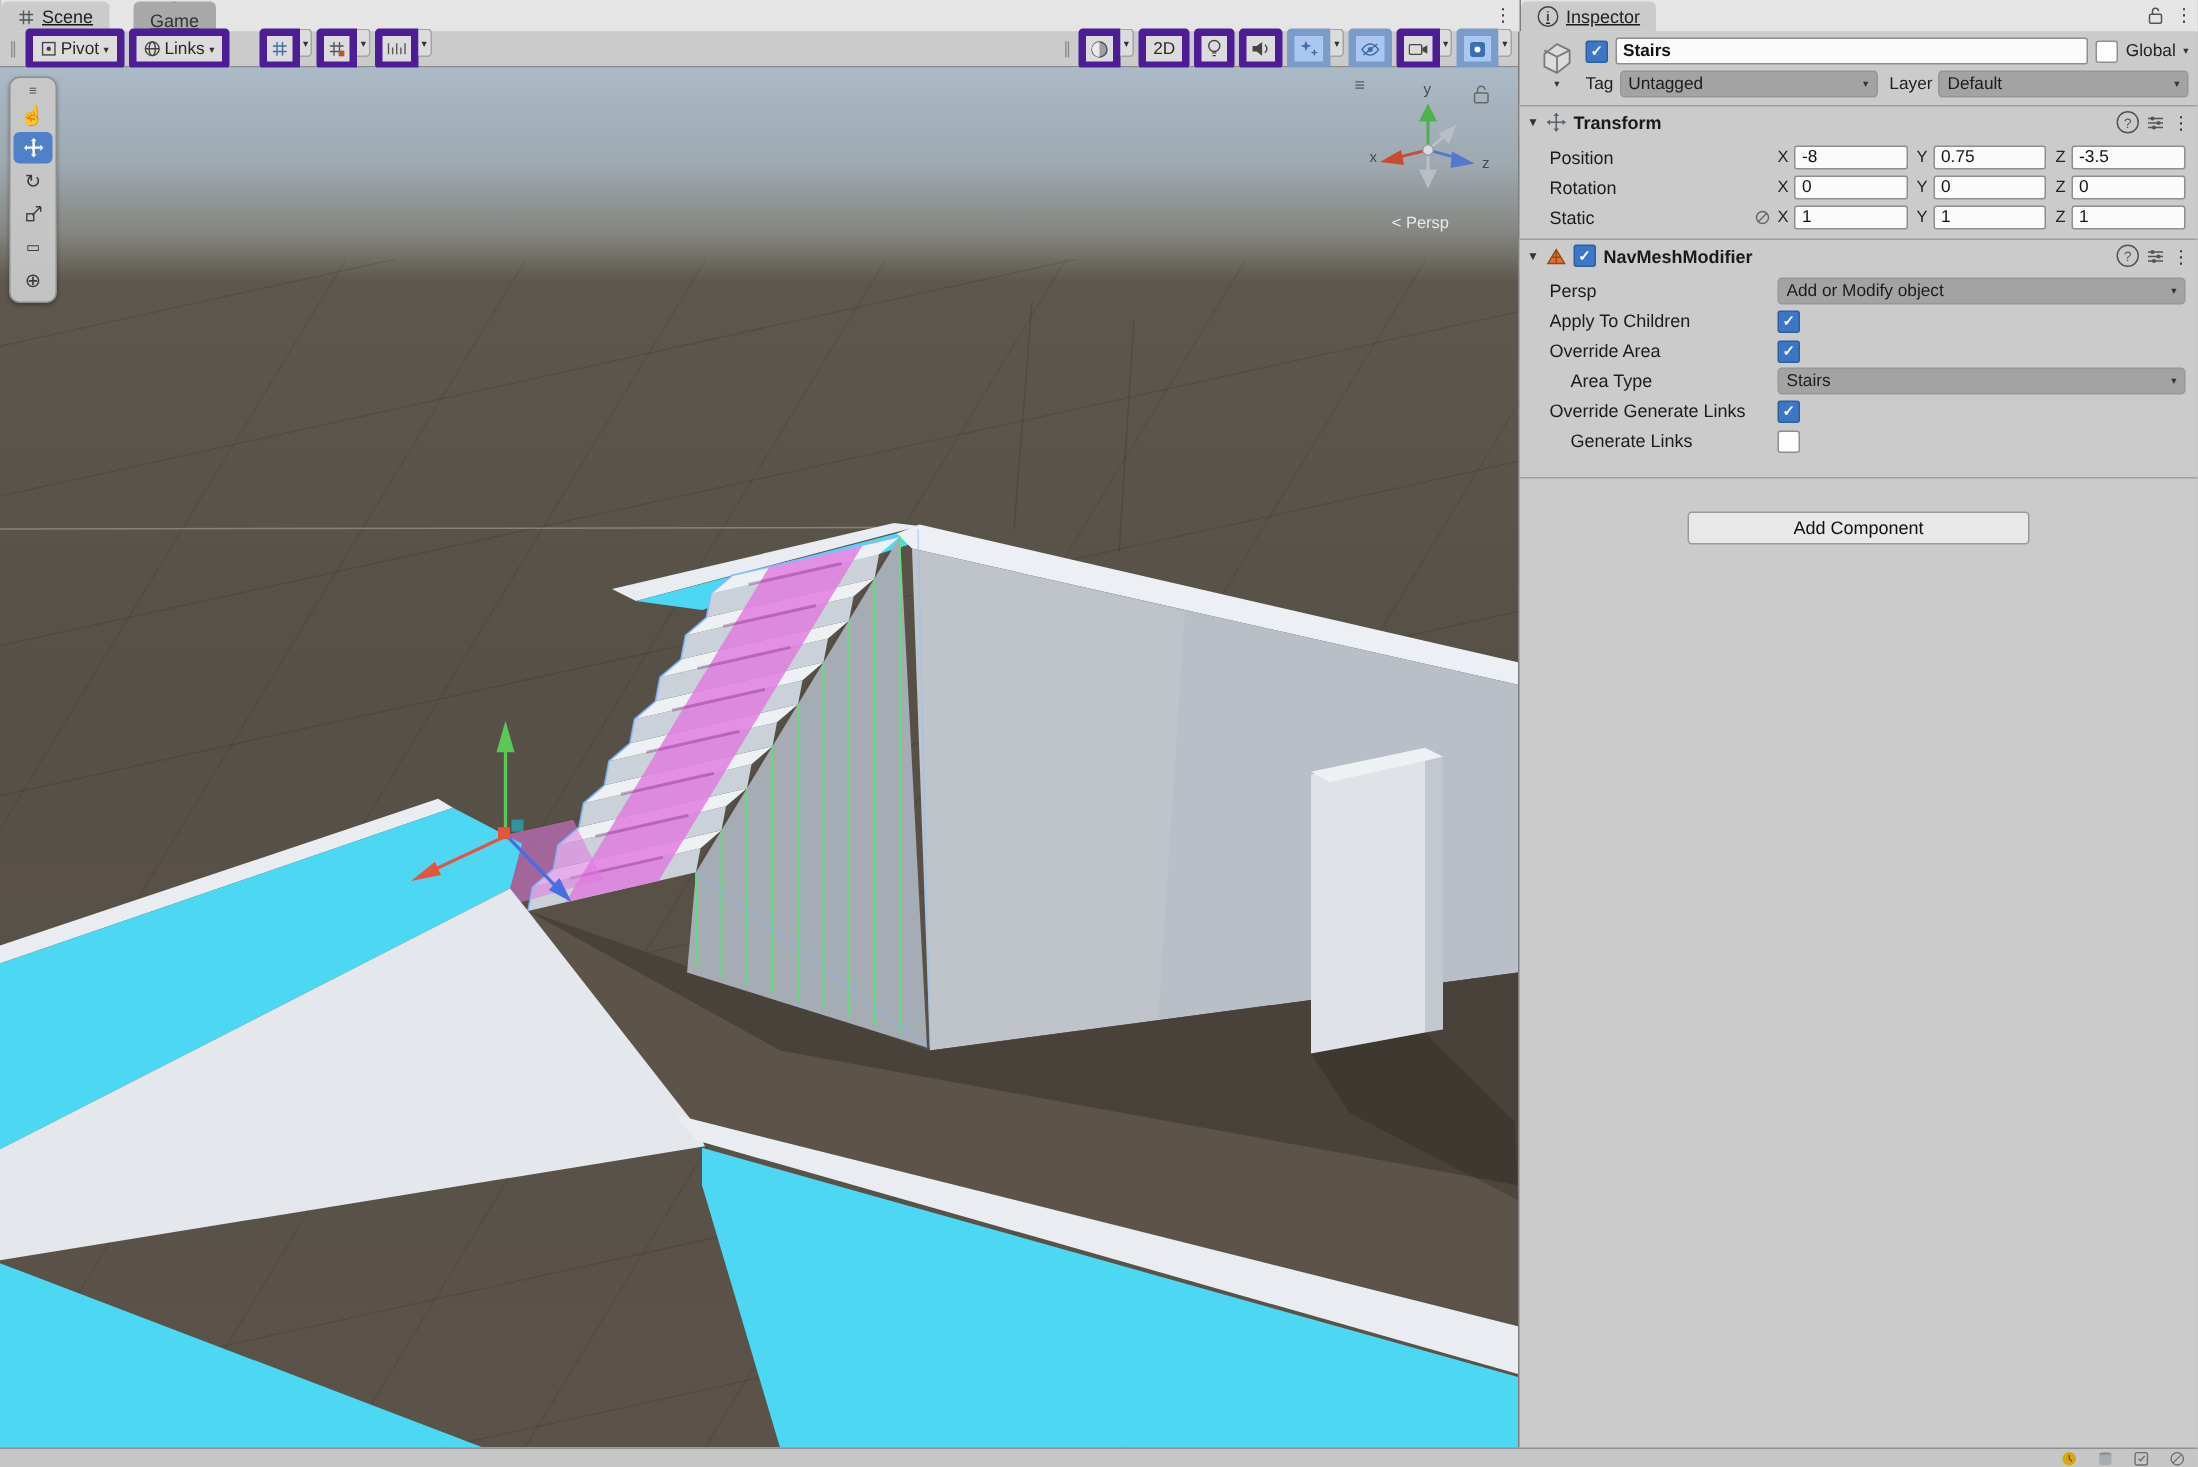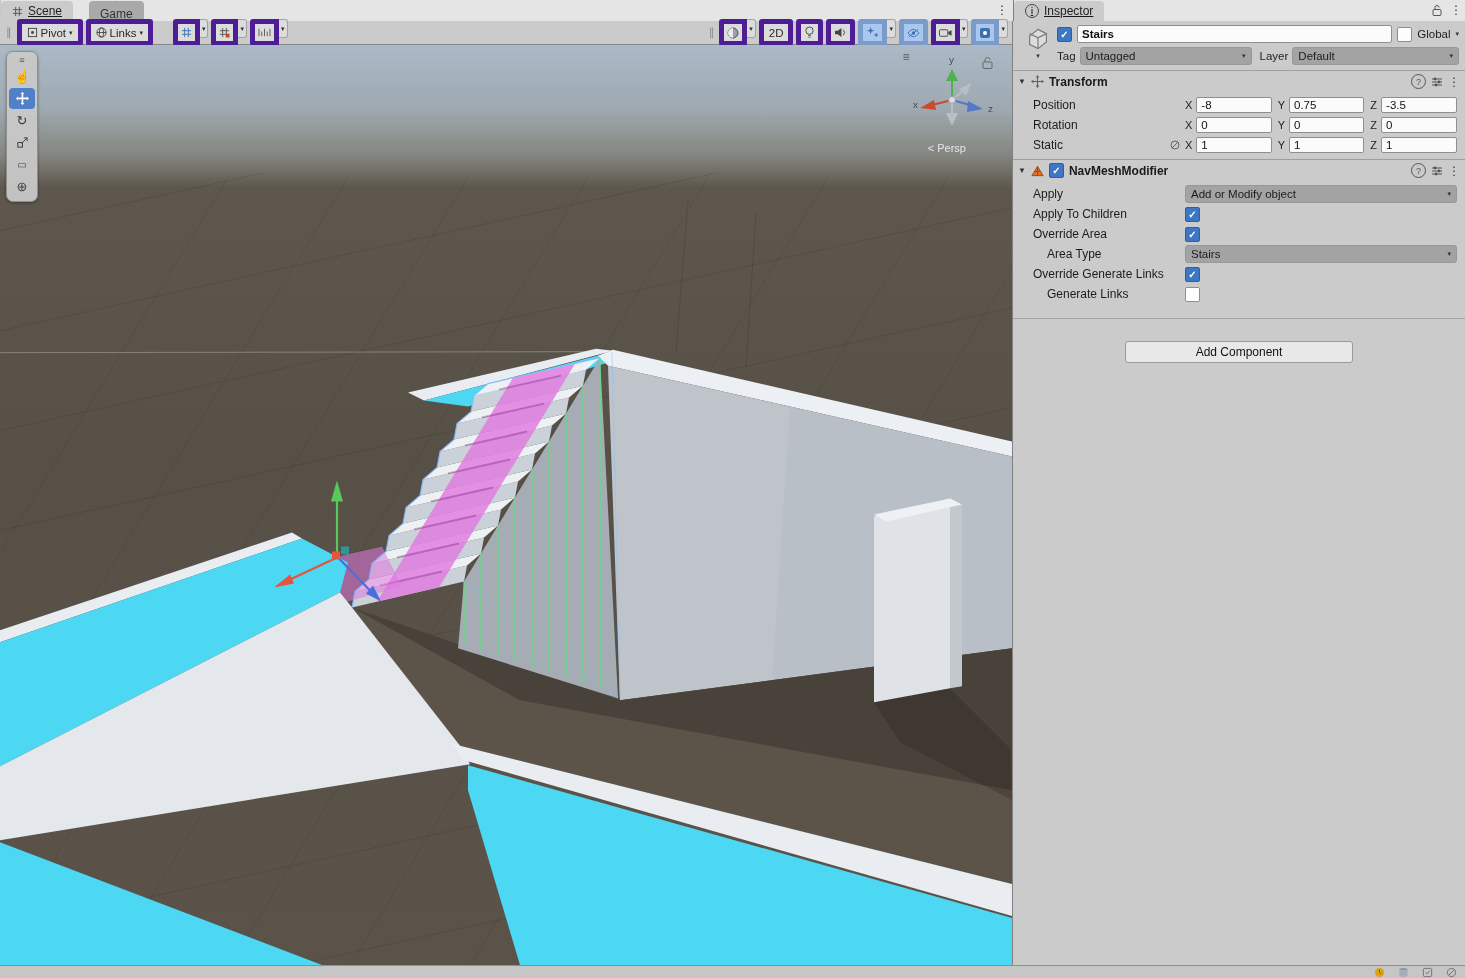--- a/index.html
+++ b/index.html
@@ -577,21 +577,21 @@
       <svg width="12" height="10" viewBox="0 0 12 10">
           <path d="M1 2h10M1 5h10M1 8h10" stroke="#555"></path>
           <circle cx="4" cy="2" r="1.4" fill="#555"></circle>
           <circle cx="8" cy="5" r="1.4" fill="#555"></circle>
           <circle cx="5" cy="8" r="1.4" fill="#555"></circle>
         </svg>
       <span class="kebab">⋮</span>
     </div>
     <div style="padding:3px 0 8px;">
       <div class="prow">
-        <span class="plabel">Apply</span>
+        <span class="plabel">Persp</span>
         <div class="pctrl">
             <div class="dd">
           <span class="txt">Add or Modify object</span>
           <span class="arr">▾</span>
         </div>
           </div>
       </div>
       <div class="prow">
         <span class="plabel">Apply To Children</span>
         <div class="pctrl">

